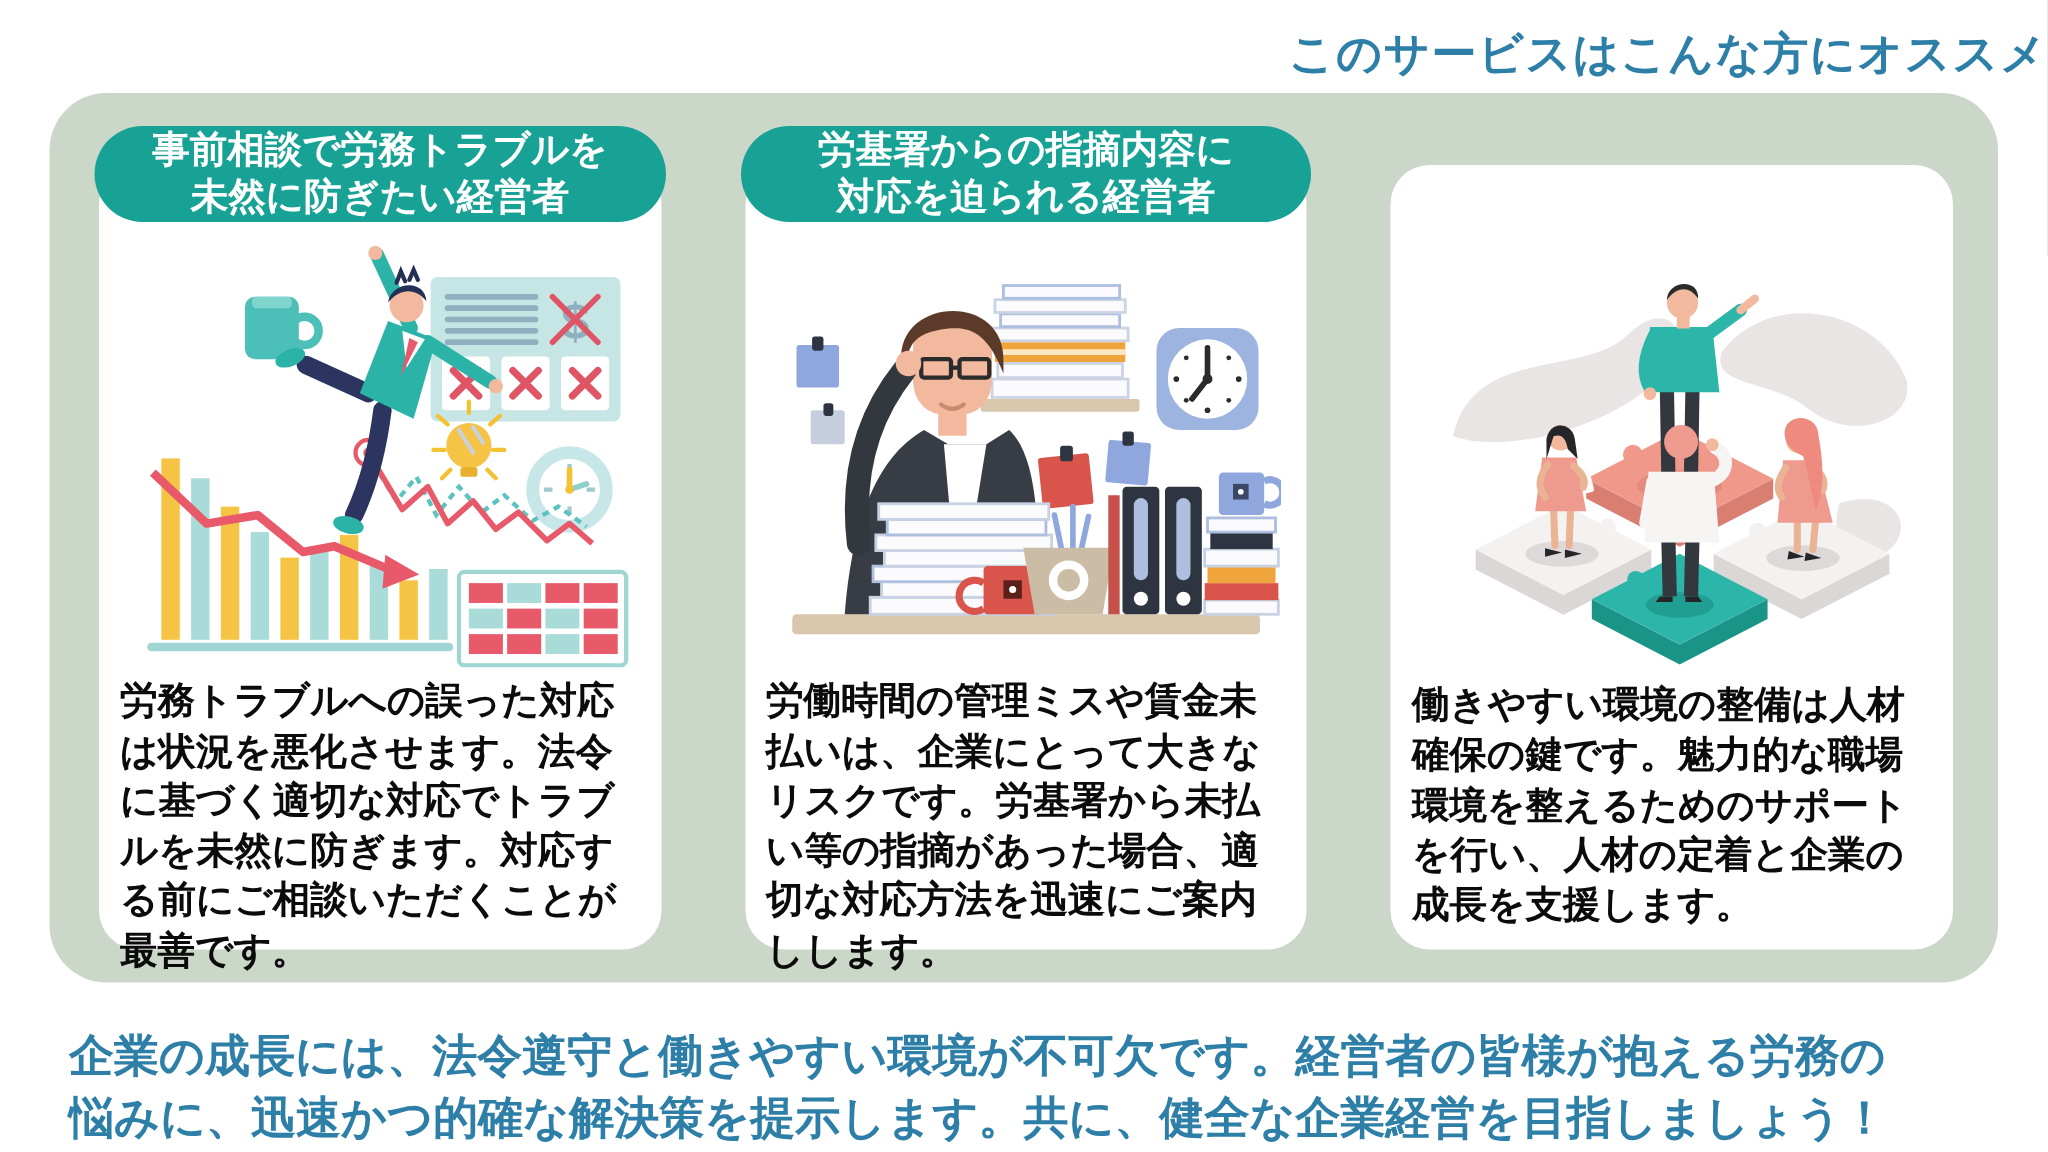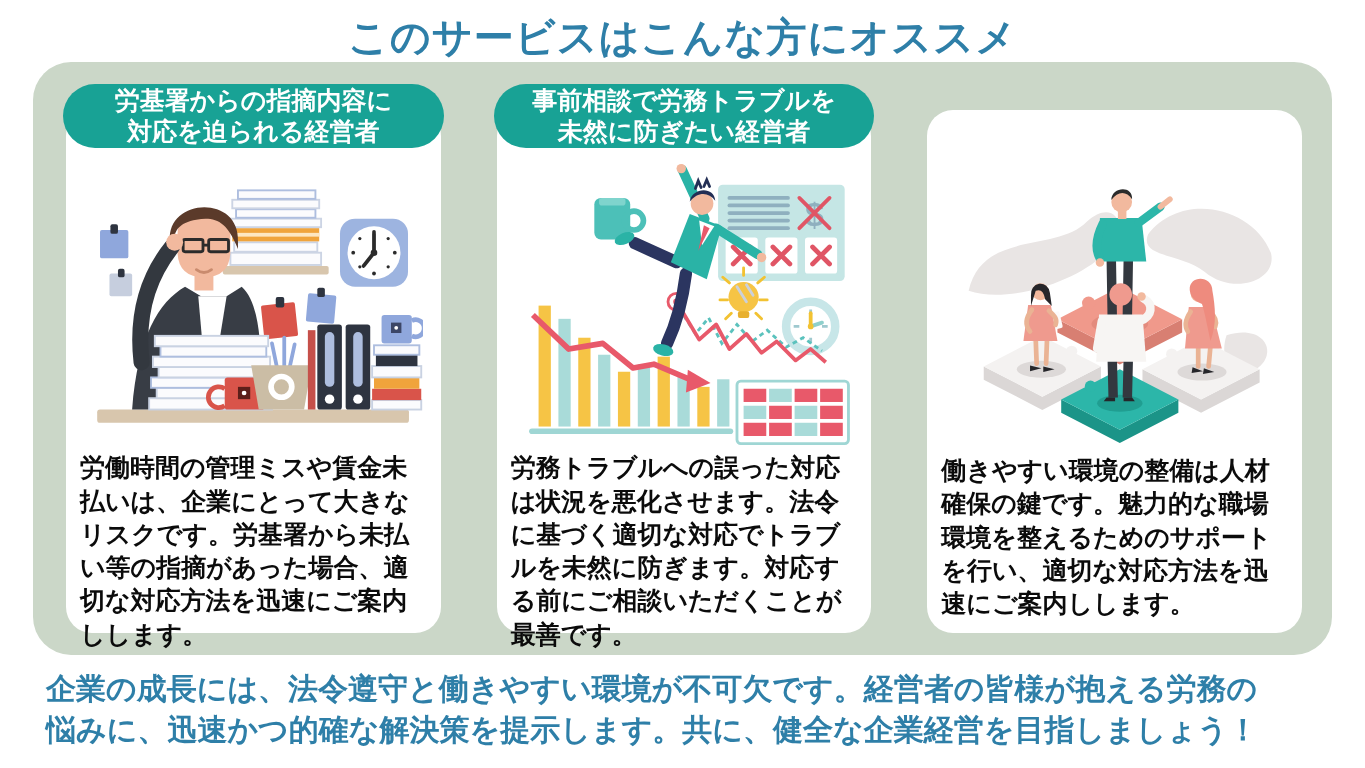--- a/index.html
+++ b/index.html
@@ -1,22 +1,22 @@
 <!DOCTYPE html>
 <html style="--accent-teal: #18a295; --panel-green: #cbd7c8; --heading-blue: #2e7fa8; --body-black: #0b0b0b; --card-white: #ffffff; --illustration-yellow: #f6c445; --illustration-red: #e8596a; --illustration-salmon: #ef9a8e; --illustration-navy: #2b3560;"><head>
 <meta charset="utf-8">
 <style>
   html,body{margin:0;padding:0;}
   body{
     width:1365px;height:768px;background:#ffffff;overflow:hidden;
     font-family:"Liberation Sans","DejaVu Sans",sans-serif;font-weight:bold;
   }
   .title{
-    margin:0;padding-top:18px;text-align:center;
-    font-size:40px;line-height:38px;letter-spacing:1px;
+    margin:0;padding-top:18px;text-align:right;
+    font-size:30px;line-height:38px;letter-spacing:1px;
     color:var(--heading-blue,#2e7fa8);
   }
   .panel{
     position:relative;margin:6px 33px 0;height:593px;box-sizing:border-box;
     background:var(--panel-green,#cbd7c8);border-radius:38px;
     display:flex;gap:56px;padding:48px 30px 22px 33px;
   }
   .card{
     position:relative;flex:1;background:var(--card-white,#ffffff);
     border-radius:26px;display:flex;flex-direction:column;
@@ -28,148 +28,32 @@
     color:#ffffff;display:flex;align-items:center;justify-content:center;
   }
   .pill-text{white-space:pre-line;text-align:center;font-size:25px;line-height:1.24;}
   .illus{height:286px;display:flex;align-items:center;justify-content:center;}
   .illus svg{width:97%;height:100%;}
   .body-text{
     margin:6px 2px 0;font-size:25px;line-height:1.33;
     color:var(--body-black,#0b0b0b);text-align:left;word-break:break-all;
   }
   .footer{
-    margin:14px 0 0;padding:0 46px;white-space:pre-line;
+    margin:30px 0 0;padding:0 46px;white-space:pre-line;
     font-size:30px;line-height:1.35;color:var(--heading-blue,#2e7fa8);
   }
 </style>
 </head>
 <body>
 
 <div class="page">
 
   <h1 class="title">このサービスはこんな方にオススメ</h1>
 
   <div class="panel">
-
-    <section class="card">
-      <div class="pill">
-        <span class="pill-text">労基署からの指摘内容に
-対応を迫られる経営者</span>
-      </div>
-      <div class="illus">
-        <svg viewBox="0 0 360 300" xmlns="http://www.w3.org/2000/svg">
-
-          <g>
-            <rect x="18" y="72" width="30" height="30" rx="2" fill="#8fa7dc"></rect>
-              <rect x="29" y="66" width="8" height="10" rx="2" fill="#2e3440"></rect>
-            <rect x="28" y="118" width="24" height="24" rx="2" fill="#c6cede"></rect>
-              <rect x="37" y="113" width="7" height="9" rx="2" fill="#2e3440"></rect>
-            <rect x="190" y="150" width="36" height="36" rx="2" fill="#d9544a" transform="rotate(-6 208 168)"></rect>
-              <rect x="204" y="143" width="9" height="11" rx="2" fill="#2e3440"></rect>
-            <rect x="237" y="140" width="30" height="30" rx="2" fill="#8fa7dc" transform="rotate(5 252 155)"></rect>
-              <rect x="248" y="133" width="8" height="10" rx="2" fill="#2e3440"></rect>
-          </g>
-
-          <g>
-            <rect x="148" y="110" width="112" height="9" rx="2" fill="#d8c6ad"></rect>
-            <rect x="156" y="96" width="96" height="13" fill="#fbfbfd" stroke="#ccd4e4" stroke-width="2"></rect>
-            <rect x="160" y="85" width="88" height="10" fill="#fbfbfd" stroke="#ccd4e4" stroke-width="2"></rect>
-            <rect x="158" y="70" width="92" height="14" fill="#f0a43c"></rect>
-            <rect x="158" y="75" width="92" height="4" fill="#fde7c2"></rect>
-            <rect x="154" y="60" width="98" height="9" fill="#fbfbfd" stroke="#ccd4e4" stroke-width="2"></rect>
-            <rect x="162" y="50" width="84" height="9" fill="#fbfbfd" stroke="#aebedf" stroke-width="2"></rect>
-            <rect x="158" y="40" width="92" height="9" fill="#fbfbfd" stroke="#ccd4e4" stroke-width="2"></rect>
-            <rect x="164" y="30" width="82" height="9" fill="#fbfbfd" stroke="#aebedf" stroke-width="2"></rect>
-          </g>
-
-          <g>
-            <rect x="272" y="60" width="72" height="72" rx="16" fill="#9db4e0"></rect>
-            <circle cx="308" cy="96" r="28" fill="#ffffff"></circle>
-            <g fill="#2b2b2b">
-              <circle cx="308" cy="74" r="2"></circle>
-                <circle cx="308" cy="118" r="2"></circle>
-                <circle cx="286" cy="96" r="2"></circle>
-                <circle cx="330" cy="96" r="2"></circle>
-              <circle cx="293" cy="81" r="1.7"></circle>
-                <circle cx="323" cy="81" r="1.7"></circle>
-                <circle cx="293" cy="111" r="1.7"></circle>
-                <circle cx="323" cy="111" r="1.7"></circle>
-            </g>
-            <path d="M308,96 L308,76 M308,96 L297,110" stroke="#2b2b2b" stroke-width="4" stroke-linecap="round"></path>
-            <circle cx="308" cy="96" r="3.5" fill="#2b2b2b"></circle>
-          </g>
-
-          <rect x="15" y="262" width="330" height="14" rx="3" fill="#d8c6ad"></rect>
-
-          <g>
-            <path d="M52,262 C58,185 80,148 108,132 L125,142 L152,142 L168,132 C188,150 190,200 188,262 Z" fill="#383d45"></path>
-            <path d="M122,142 L152,142 L141,210 L128,210 Z" fill="#ffffff"></path>
-            <rect x="118" y="110" width="20" height="26" fill="#f2b99e"></rect>
-            <path d="M100,78 q0,-28 28,-28 q28,0 28,28 l0,16 q0,28 -28,28 q-28,0 -28,-28 Z" fill="#f2b99e"></path>
-            <path d="M92,84 C88,38 166,34 164,84 L164,92 C152,62 140,58 120,61 C102,64 94,72 96,94 Z" fill="#5b3a2a"></path>
-            <rect x="106" y="82" width="21" height="13" rx="2" fill="none" stroke="#2b2b2b" stroke-width="3"></rect>
-            <rect x="133" y="82" width="21" height="13" rx="2" fill="none" stroke="#2b2b2b" stroke-width="3"></rect>
-            <path d="M127,88 L133,88" stroke="#2b2b2b" stroke-width="3"></path>
-            <path d="M120,114 q8,6 16,0" stroke="#c98b6e" stroke-width="3" fill="none" stroke-linecap="round"></path>
-            <path d="M62,212 C56,160 70,120 94,90" stroke="#33383f" stroke-width="17" fill="none" stroke-linecap="round"></path>
-            <circle cx="97" cy="85" r="9" fill="#f2b99e"></circle>
-          </g>
-
-          <g>
-            <rect x="70" y="250" width="130" height="12" fill="#fbfbfd" stroke="#c9d2e2" stroke-width="2"></rect>
-            <rect x="78" y="239" width="118" height="11" fill="#fbfbfd" stroke="#c9d2e2" stroke-width="2"></rect>
-            <rect x="72" y="228" width="126" height="11" fill="#fbfbfd" stroke="#aebedf" stroke-width="2"></rect>
-            <rect x="80" y="217" width="114" height="11" fill="#fbfbfd" stroke="#c9d2e2" stroke-width="2"></rect>
-            <rect x="74" y="206" width="124" height="11" fill="#fbfbfd" stroke="#c9d2e2" stroke-width="2"></rect>
-            <rect x="82" y="195" width="112" height="11" fill="#fbfbfd" stroke="#aebedf" stroke-width="2"></rect>
-            <rect x="76" y="184" width="120" height="11" fill="#fbfbfd" stroke="#c9d2e2" stroke-width="2"></rect>
-          </g>
-
-          <g>
-            <path d="M150,240 a11,11 0 1 0 0,18" fill="none" stroke="#d9544a" stroke-width="5"></path>
-            <rect x="150" y="228" width="42" height="34" rx="3" fill="#d9544a"></rect>
-            <rect x="164" y="238" width="13" height="13" fill="#5d1f1a"></rect>
-              <circle cx="170.5" cy="244.5" r="2.5" fill="#ffffff"></circle>
-          </g>
-
-          <g>
-            <path d="M200,192 L205,216 M213,186 L213,216 M224,193 L219,216" stroke="#8fa7dc" stroke-width="4" stroke-linecap="round"></path>
-            <path d="M178,215 L242,215 L234,262 L186,262 Z" fill="#cbbda5"></path>
-            <circle cx="210" cy="238" r="11" fill="none" stroke="#ffffff" stroke-width="6"></circle>
-          </g>
-
-          <g>
-            <rect x="238" y="178" width="8" height="84" fill="#c6504a"></rect>
-            <rect x="248" y="172" width="26" height="90" rx="3" fill="#2e3440"></rect>
-            <rect x="256" y="180" width="10" height="58" rx="5" fill="#aebedf"></rect>
-            <circle cx="261" cy="251" r="5" fill="#ffffff"></circle>
-            <rect x="278" y="172" width="26" height="90" rx="3" fill="#2e3440"></rect>
-            <rect x="286" y="180" width="10" height="58" rx="5" fill="#aebedf"></rect>
-            <circle cx="291" cy="251" r="5" fill="#ffffff"></circle>
-          </g>
-
-          <g>
-            <rect x="306" y="252" width="52" height="10" fill="#fbfbfd" stroke="#c9d2e2" stroke-width="2"></rect>
-            <rect x="306" y="240" width="52" height="12" fill="#d9544a"></rect>
-            <rect x="308" y="228" width="48" height="12" fill="#f0a43c"></rect>
-            <rect x="306" y="216" width="52" height="12" fill="#fbfbfd" stroke="#c9d2e2" stroke-width="2"></rect>
-            <rect x="310" y="204" width="44" height="12" fill="#2e3440"></rect>
-            <rect x="308" y="194" width="48" height="10" fill="#fbfbfd" stroke="#aebedf" stroke-width="2"></rect>
-            <g>
-              <path d="M348,168 a9,9 0 1 1 0,16" fill="none" stroke="#8fa7dc" stroke-width="5"></path>
-              <rect x="316" y="162" width="32" height="30" rx="3" fill="#8fa7dc"></rect>
-              <rect x="326" y="170" width="11" height="11" fill="#3c4666"></rect>
-                <circle cx="331.5" cy="175.5" r="2" fill="#ffffff"></circle>
-            </g>
-          </g>
-        </svg>
-      </div>
-      <p class="body-text">労働時間の管理ミスや賃金未払いは、企業にとって大きなリスクです。労基署から未払い等の指摘があった場合、適切な対応方法を迅速にご案内しします。</p>
-    </section>
 
     <section class="card">
       <div class="pill">
         <span class="pill-text">事前相談で労務トラブルを
 未然に防ぎたい経営者</span>
       </div>
       <div class="illus">
         <svg viewBox="0 0 360 300" xmlns="http://www.w3.org/2000/svg">
 
           <g>
@@ -268,20 +152,136 @@
             <circle cx="199" cy="44" r="12" fill="#f2b99e"></circle>
             <path d="M186,42 C188,27 212,25 213,41 C206,32 195,31 186,42 Z" fill="#232f55"></path>
             <path d="M192,28 l3,-8 l3,7 M201,26 l3,-7 l3,7" stroke="#232f55" stroke-width="3" stroke-linecap="round" fill="none"></path>
           </g>
         </svg>
       </div>
       <p class="body-text">労務トラブルへの誤った対応は状況を悪化させます。法令に基づく適切な対応でトラブルを未然に防ぎます。対応する前にご相談いただくことが最善です。</p>
     </section>
 
     <section class="card">
+      <div class="pill">
+        <span class="pill-text">労基署からの指摘内容に
+対応を迫られる経営者</span>
+      </div>
+      <div class="illus">
+        <svg viewBox="0 0 360 300" xmlns="http://www.w3.org/2000/svg">
+
+          <g>
+            <rect x="18" y="72" width="30" height="30" rx="2" fill="#8fa7dc"></rect>
+              <rect x="29" y="66" width="8" height="10" rx="2" fill="#2e3440"></rect>
+            <rect x="28" y="118" width="24" height="24" rx="2" fill="#c6cede"></rect>
+              <rect x="37" y="113" width="7" height="9" rx="2" fill="#2e3440"></rect>
+            <rect x="190" y="150" width="36" height="36" rx="2" fill="#d9544a" transform="rotate(-6 208 168)"></rect>
+              <rect x="204" y="143" width="9" height="11" rx="2" fill="#2e3440"></rect>
+            <rect x="237" y="140" width="30" height="30" rx="2" fill="#8fa7dc" transform="rotate(5 252 155)"></rect>
+              <rect x="248" y="133" width="8" height="10" rx="2" fill="#2e3440"></rect>
+          </g>
+
+          <g>
+            <rect x="148" y="110" width="112" height="9" rx="2" fill="#d8c6ad"></rect>
+            <rect x="156" y="96" width="96" height="13" fill="#fbfbfd" stroke="#ccd4e4" stroke-width="2"></rect>
+            <rect x="160" y="85" width="88" height="10" fill="#fbfbfd" stroke="#ccd4e4" stroke-width="2"></rect>
+            <rect x="158" y="70" width="92" height="14" fill="#f0a43c"></rect>
+            <rect x="158" y="75" width="92" height="4" fill="#fde7c2"></rect>
+            <rect x="154" y="60" width="98" height="9" fill="#fbfbfd" stroke="#ccd4e4" stroke-width="2"></rect>
+            <rect x="162" y="50" width="84" height="9" fill="#fbfbfd" stroke="#aebedf" stroke-width="2"></rect>
+            <rect x="158" y="40" width="92" height="9" fill="#fbfbfd" stroke="#ccd4e4" stroke-width="2"></rect>
+            <rect x="164" y="30" width="82" height="9" fill="#fbfbfd" stroke="#aebedf" stroke-width="2"></rect>
+          </g>
+
+          <g>
+            <rect x="272" y="60" width="72" height="72" rx="16" fill="#9db4e0"></rect>
+            <circle cx="308" cy="96" r="28" fill="#ffffff"></circle>
+            <g fill="#2b2b2b">
+              <circle cx="308" cy="74" r="2"></circle>
+                <circle cx="308" cy="118" r="2"></circle>
+                <circle cx="286" cy="96" r="2"></circle>
+                <circle cx="330" cy="96" r="2"></circle>
+              <circle cx="293" cy="81" r="1.7"></circle>
+                <circle cx="323" cy="81" r="1.7"></circle>
+                <circle cx="293" cy="111" r="1.7"></circle>
+                <circle cx="323" cy="111" r="1.7"></circle>
+            </g>
+            <path d="M308,96 L308,76 M308,96 L297,110" stroke="#2b2b2b" stroke-width="4" stroke-linecap="round"></path>
+            <circle cx="308" cy="96" r="3.5" fill="#2b2b2b"></circle>
+          </g>
+
+          <rect x="15" y="262" width="330" height="14" rx="3" fill="#d8c6ad"></rect>
+
+          <g>
+            <path d="M52,262 C58,185 80,148 108,132 L125,142 L152,142 L168,132 C188,150 190,200 188,262 Z" fill="#383d45"></path>
+            <path d="M122,142 L152,142 L141,210 L128,210 Z" fill="#ffffff"></path>
+            <rect x="118" y="110" width="20" height="26" fill="#f2b99e"></rect>
+            <path d="M100,78 q0,-28 28,-28 q28,0 28,28 l0,16 q0,28 -28,28 q-28,0 -28,-28 Z" fill="#f2b99e"></path>
+            <path d="M92,84 C88,38 166,34 164,84 L164,92 C152,62 140,58 120,61 C102,64 94,72 96,94 Z" fill="#5b3a2a"></path>
+            <rect x="106" y="82" width="21" height="13" rx="2" fill="none" stroke="#2b2b2b" stroke-width="3"></rect>
+            <rect x="133" y="82" width="21" height="13" rx="2" fill="none" stroke="#2b2b2b" stroke-width="3"></rect>
+            <path d="M127,88 L133,88" stroke="#2b2b2b" stroke-width="3"></path>
+            <path d="M120,114 q8,6 16,0" stroke="#c98b6e" stroke-width="3" fill="none" stroke-linecap="round"></path>
+            <path d="M62,212 C56,160 70,120 94,90" stroke="#33383f" stroke-width="17" fill="none" stroke-linecap="round"></path>
+            <circle cx="97" cy="85" r="9" fill="#f2b99e"></circle>
+          </g>
+
+          <g>
+            <rect x="70" y="250" width="130" height="12" fill="#fbfbfd" stroke="#c9d2e2" stroke-width="2"></rect>
+            <rect x="78" y="239" width="118" height="11" fill="#fbfbfd" stroke="#c9d2e2" stroke-width="2"></rect>
+            <rect x="72" y="228" width="126" height="11" fill="#fbfbfd" stroke="#aebedf" stroke-width="2"></rect>
+            <rect x="80" y="217" width="114" height="11" fill="#fbfbfd" stroke="#c9d2e2" stroke-width="2"></rect>
+            <rect x="74" y="206" width="124" height="11" fill="#fbfbfd" stroke="#c9d2e2" stroke-width="2"></rect>
+            <rect x="82" y="195" width="112" height="11" fill="#fbfbfd" stroke="#aebedf" stroke-width="2"></rect>
+            <rect x="76" y="184" width="120" height="11" fill="#fbfbfd" stroke="#c9d2e2" stroke-width="2"></rect>
+          </g>
+
+          <g>
+            <path d="M150,240 a11,11 0 1 0 0,18" fill="none" stroke="#d9544a" stroke-width="5"></path>
+            <rect x="150" y="228" width="42" height="34" rx="3" fill="#d9544a"></rect>
+            <rect x="164" y="238" width="13" height="13" fill="#5d1f1a"></rect>
+              <circle cx="170.5" cy="244.5" r="2.5" fill="#ffffff"></circle>
+          </g>
+
+          <g>
+            <path d="M200,192 L205,216 M213,186 L213,216 M224,193 L219,216" stroke="#8fa7dc" stroke-width="4" stroke-linecap="round"></path>
+            <path d="M178,215 L242,215 L234,262 L186,262 Z" fill="#cbbda5"></path>
+            <circle cx="210" cy="238" r="11" fill="none" stroke="#ffffff" stroke-width="6"></circle>
+          </g>
+
+          <g>
+            <rect x="238" y="178" width="8" height="84" fill="#c6504a"></rect>
+            <rect x="248" y="172" width="26" height="90" rx="3" fill="#2e3440"></rect>
+            <rect x="256" y="180" width="10" height="58" rx="5" fill="#aebedf"></rect>
+            <circle cx="261" cy="251" r="5" fill="#ffffff"></circle>
+            <rect x="278" y="172" width="26" height="90" rx="3" fill="#2e3440"></rect>
+            <rect x="286" y="180" width="10" height="58" rx="5" fill="#aebedf"></rect>
+            <circle cx="291" cy="251" r="5" fill="#ffffff"></circle>
+          </g>
+
+          <g>
+            <rect x="306" y="252" width="52" height="10" fill="#fbfbfd" stroke="#c9d2e2" stroke-width="2"></rect>
+            <rect x="306" y="240" width="52" height="12" fill="#d9544a"></rect>
+            <rect x="308" y="228" width="48" height="12" fill="#f0a43c"></rect>
+            <rect x="306" y="216" width="52" height="12" fill="#fbfbfd" stroke="#c9d2e2" stroke-width="2"></rect>
+            <rect x="310" y="204" width="44" height="12" fill="#2e3440"></rect>
+            <rect x="308" y="194" width="48" height="10" fill="#fbfbfd" stroke="#aebedf" stroke-width="2"></rect>
+            <g>
+              <path d="M348,168 a9,9 0 1 1 0,16" fill="none" stroke="#8fa7dc" stroke-width="5"></path>
+              <rect x="316" y="162" width="32" height="30" rx="3" fill="#8fa7dc"></rect>
+              <rect x="326" y="170" width="11" height="11" fill="#3c4666"></rect>
+                <circle cx="331.5" cy="175.5" r="2" fill="#ffffff"></circle>
+            </g>
+          </g>
+        </svg>
+      </div>
+      <p class="body-text">労働時間の管理ミスや賃金未払いは、企業にとって大きなリスクです。労基署から未払い等の指摘があった場合、適切な対応方法を迅速にご案内しします。</p>
+    </section>
+
+    <section class="card">
       <div class="illus">
         <svg viewBox="0 0 360 300" xmlns="http://www.w3.org/2000/svg">
 
           <g fill="#e9e5e4">
             <path d="M25,135 C40,70 118,95 150,62 C175,38 196,60 176,88 C150,122 70,150 25,135 Z"></path>
             <path d="M215,75 C250,30 325,45 345,95 C352,125 305,140 275,115 C250,95 205,100 215,75 Z"></path>
             <path d="M298,182 C338,170 352,200 332,216 C310,230 288,212 298,182 Z"></path>
           </g>
 
           <g>
@@ -348,21 +348,21 @@
             <path d="M178,248 L177,206 M193,248 L194,206" stroke="#33383f" stroke-width="10"></path>
             <path d="M171,248 l-3,4 l12,0 l0,-4 Z M189,248 l0,4 l12,0 l-3,-4 Z" fill="#26262a"></path>
             <path d="M163,160 L209,160 L213,210 L160,210 Z" fill="#f7f5f3"></path>
             <path d="M206,167 C220,162 221,149 210,143" stroke="#f7f5f3" stroke-width="9" fill="none" stroke-linecap="round"></path>
             <circle cx="208" cy="141" r="4.5" fill="#f2b99e"></circle>
             <path d="M166,167 L161,196" stroke="#f7f5f3" stroke-width="9" stroke-linecap="round"></path>
             <circle cx="186" cy="139" r="12" fill="#ef9a8e"></circle>
           </g>
         </svg>
       </div>
-      <p class="body-text">働きやすい環境の整備は人材確保の鍵です。魅力的な職場環境を整えるためのサポートを行い、適切な対応方法を迅速にご案内しします。</p>
+      <p class="body-text">働きやすい環境の整備は人材確保の鍵です。魅力的な職場環境を整えるためのサポートを行い、人材の定着と企業の成長を支援します。</p>
     </section>
 
   </div>
 
   <p class="footer">企業の成長には、法令遵守と働きやすい環境が不可欠です。経営者の皆様が抱える労務の
 悩みに、迅速かつ的確な解決策を提示します。共に、健全な企業経営を目指しましょう！</p>
 
 </div>
 
 </body></html>

